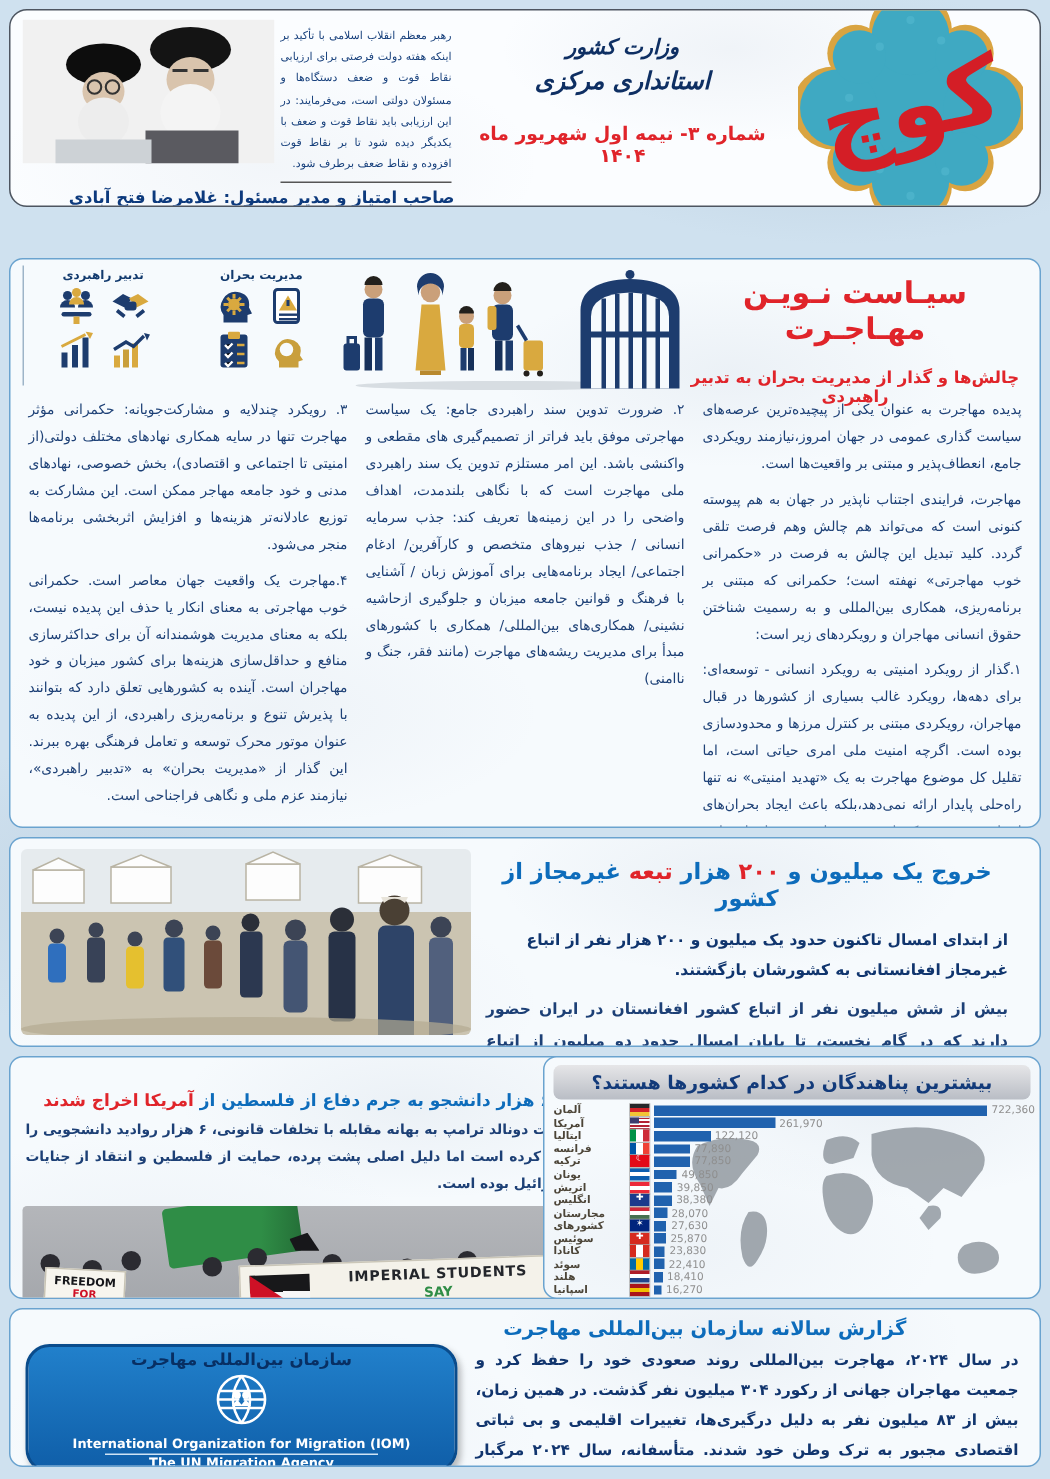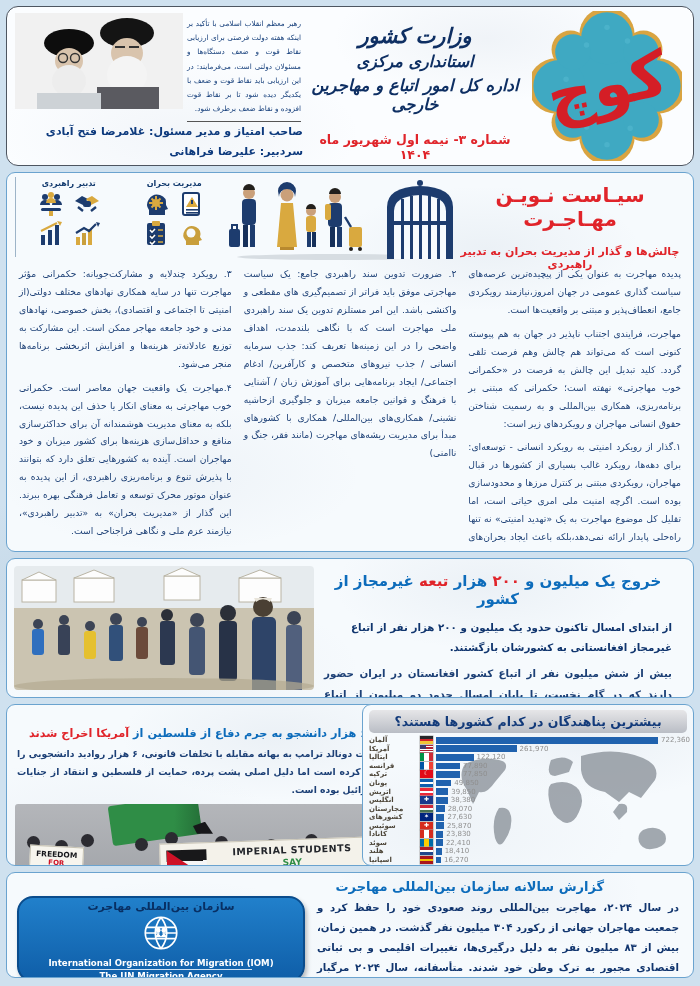--- a/index.html
+++ b/index.html
@@ -7,29 +7,29 @@
   .page{position:relative;width:700px;height:986px;
     background:
       radial-gradient(ellipse 300px 120px at 80% 8%, rgba(150,170,190,.25), transparent 70%),
       radial-gradient(ellipse 320px 140px at 15% 60%, rgba(150,170,190,.18), transparent 70%),
       #cfe1ef;}
   .card{position:absolute;left:6px;width:688px;background:#f6fafd;border:1px solid #6aa3cf;border-radius:9px;
     box-sizing:border-box;overflow:hidden;
     background-image:radial-gradient(ellipse 220px 90px at 70% 20%, rgba(140,160,185,.10), transparent 70%),
                      radial-gradient(ellipse 260px 110px at 25% 80%, rgba(140,160,185,.08), transparent 70%);}
   
-  .header{top:6px;height:160px;border:1.5px solid #4d5560;border-radius:12px;display:flex;background-color:#fbfdff;}
+  .header{top:6px;height:132px;border:1.5px solid #4d5560;border-radius:12px;display:flex;background-color:#fbfdff;}
   .h-left{width:292px;padding:6px 2px 4px 8px;display:flex;flex-direction:column;}
   .h-left-top{display:flex;flex:1;}
   .leaders{width:168px;height:96px;flex:none;}
   .quote{flex:1;direction:rtl;text-align:justify;font-size:7.3px;line-height:1.95;color:#17407c;margin:4px 6px 0 4px;border-bottom:1px solid #555;padding-bottom:4px;align-self:flex-start;}
   .owners{direction:rtl;text-align:right;color:#0d3a7d;font-weight:bold;font-size:11px;line-height:1.9;padding-right:4px;}
   .h-center{flex:1;text-align:center;padding-top:16px;color:#0e2f63;}
   .callig{font-family:"DejaVu Serif",serif;font-style:italic;font-weight:bold;direction:rtl;}
-  .callig.l1{font-size:21px;}
+  .callig.l1{font-size:14px;}
   .callig.l2{font-size:16px;margin-top:4px;}
   .callig.l3{font-size:16.5px;margin-top:5px;}
   .issue{color:#e0242a;font-weight:bold;font-size:12.5px;margin-top:18px;direction:rtl;}
   .h-right{width:172px;display:flex;align-items:center;justify-content:center;}
   
   .article{top:172px;height:380px;}
   .art-top{display:flex;height:84px;padding:4px 8px 0 8px;box-sizing:border-box;}
   .infographic{width:212px;display:flex;direction:rtl;flex:none;}
   .ig-group{flex:1;text-align:center;}
   .ig-group+.ig-group{border-left:1px solid #9db4c8;}
@@ -121,21 +121,20 @@
         <p class="quote">رهبر معظم انقلاب اسلامی با تأکید بر اینکه هفته دولت فرصتی برای ارزیابی نقاط قوت و ضعف دستگاه‌ها و مسئولان دولتی است، می‌فرمایند: در این ارزیابی باید نقاط قوت و ضعف با یکدیگر دیده شود تا بر نقاط قوت افزوده و نقاط ضعف برطرف شود.</p>
       </div>
       <div class="owners">
         <div>صاحب امتیاز و مدیر مسئول: غلامرضا فتح آبادی</div>
         <div>سردبیر: علیرضا فراهانی</div>
       </div>
     </div>
     <div class="h-center">
       <div class="callig l1">وزارت کشور</div>
       <div class="callig l2">استانداری مرکزی</div>
-      <div class="callig l3">اداره کل امور اتباع و مهاجرین خارجی</div>
       <div class="issue">شماره ۳- نیمه اول شهریور ماه ۱۴۰۴</div>
     </div>
     <div class="h-right">
       <svg width="150" height="150" viewBox="0 0 110 110">
         <g fill="#d9a441" transform="translate(55,55) scale(1.07) translate(-55,-55)">
           <circle cx="55" cy="55" r="32"></circle>
             <circle cx="55" cy="20" r="19"></circle>
             <circle cx="55" cy="90" r="19"></circle>
           <circle cx="20" cy="55" r="19"></circle>
             <circle cx="90" cy="55" r="19"></circle>

